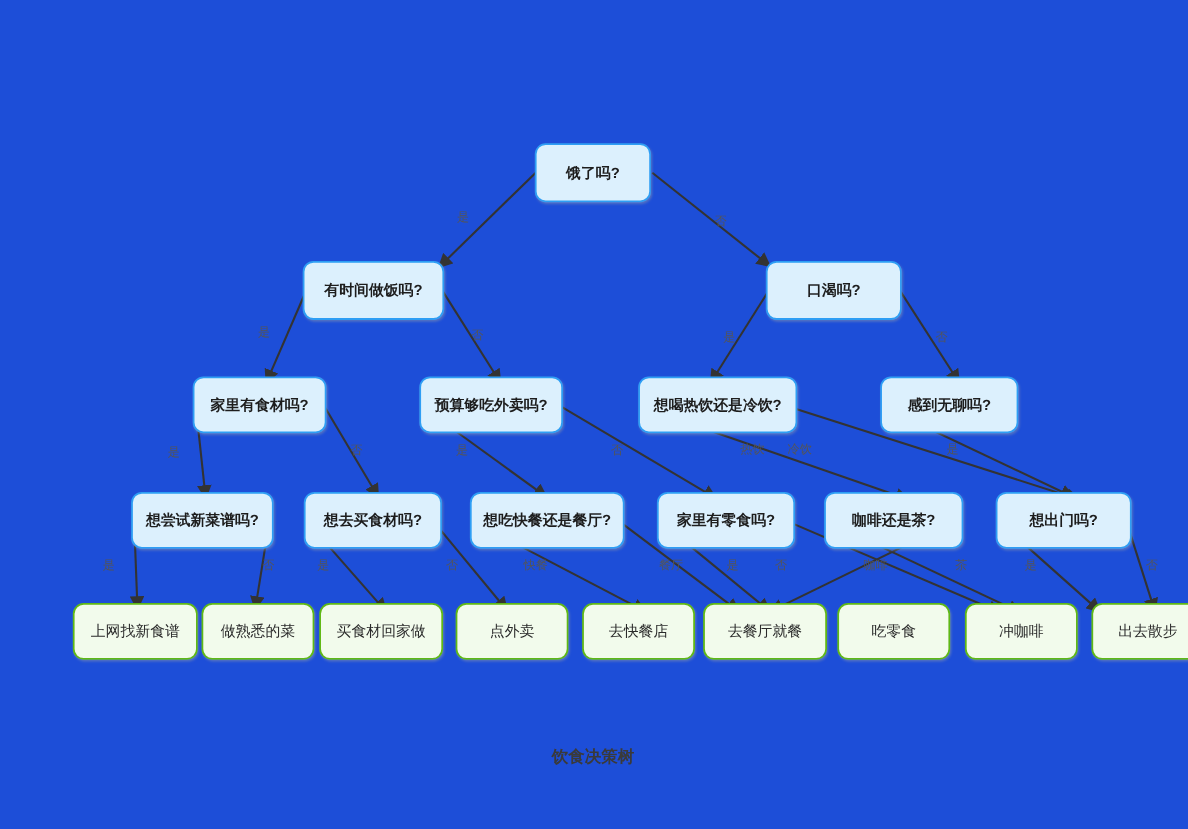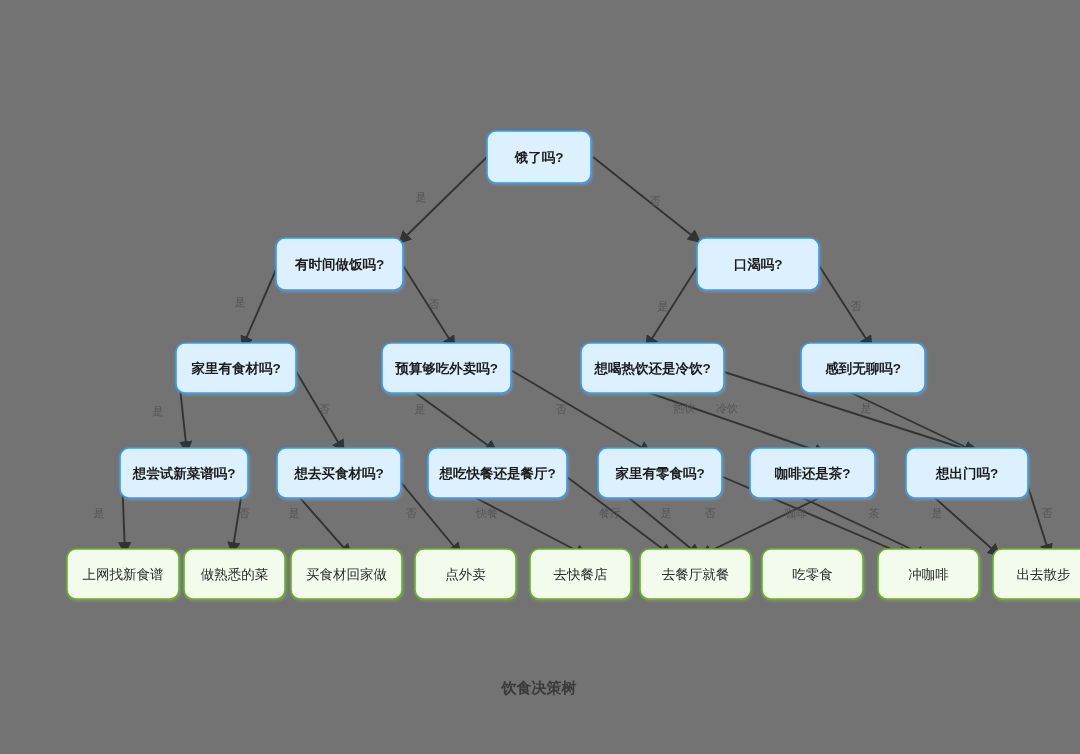--- a/index.html
+++ b/index.html
@@ -10,21 +10,21 @@
   body {
     width: 1080px;
     height: 754px;
     overflow: hidden;
     font-family: "Liberation Sans", "DejaVu Sans", sans-serif;
   }
   #canvas {
     position: relative;
     width: 1080px;
     height: 754px;
-    background: #737373;
+    background: #1d4ed8;
   }
   svg#tree {
     position: absolute;
     left: 0;
     top: 0;
     width: 1080px;
     height: 754px;
     display: block;
   }
   .node-rect-decision {

